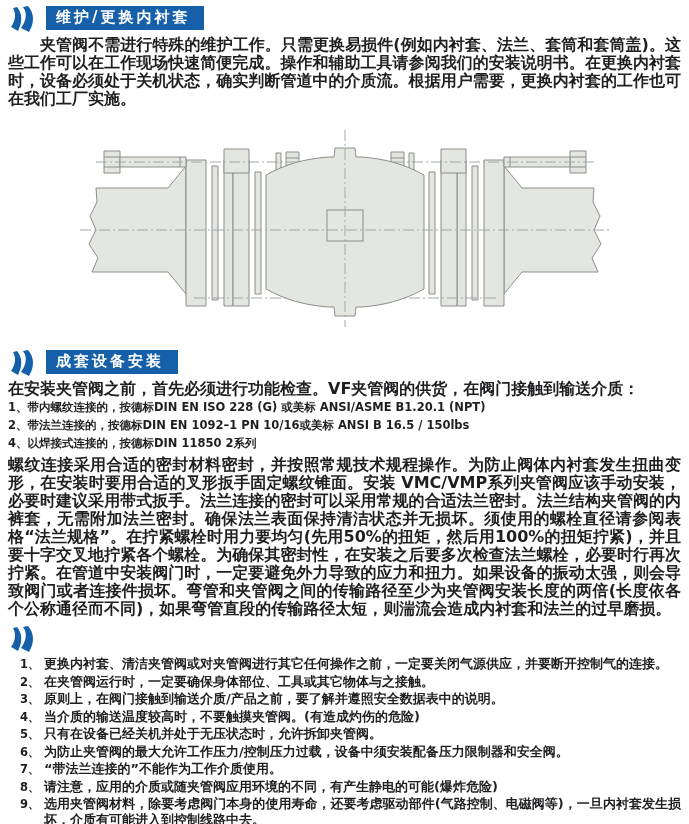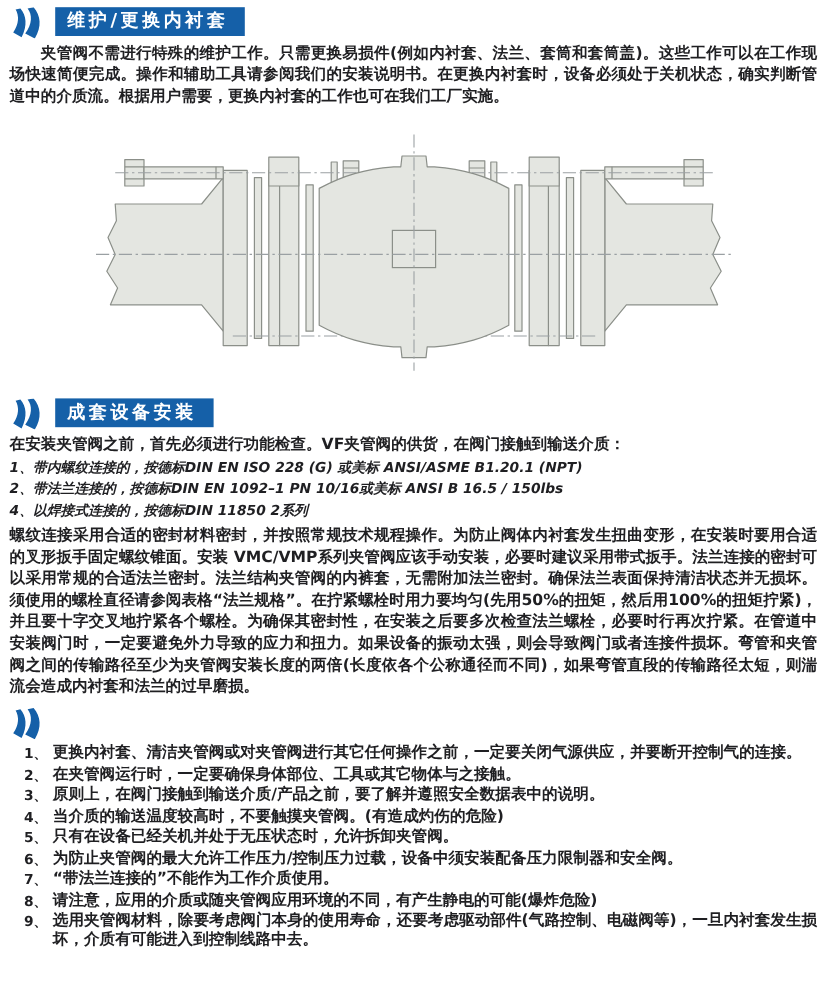--- a/index.html
+++ b/index.html
@@ -22,30 +22,30 @@
     color:#ffffff;
     font-size:15px;
     font-weight:bold;
     letter-spacing:3px;
     line-height:22px;
     padding:0 14px 1px 10px;
     white-space:nowrap;
   }
   
   .para{
-    font-size:13px;
+    font-size:16px;
     line-height:18px;
     font-weight:600;
     margin:6px 0 0 0;
     text-align:justify;
   }
   .indent{ text-indent:2em; }
   .standards{list-style:none;margin:0;padding:0;}
   .standards li{
-    font-size:11.5px;line-height:18px;font-weight:600;font-style:italic;
+    font-size:11.5px;line-height:18px;font-weight:600;
   }
   .dense{margin-top:4px;}
   
   .safety{list-style:none;margin:6px 0 0 0;padding:0 0 0 12px;}
   .safety li{display:flex;margin:0 0 1.5px 0;}
   .safety .num{flex:0 0 24px;font-size:11.5px;line-height:16px;font-weight:600;}
   .safety .txt{flex:1;font-size:13px;line-height:16px;font-weight:600;text-align:justify;}
   
   .diagram{margin:14px auto 8px auto;width:530px;height:220px;}
   .part{fill:#e4e6e1;stroke:#8b8f89;stroke-width:1;stroke-linejoin:round;}

